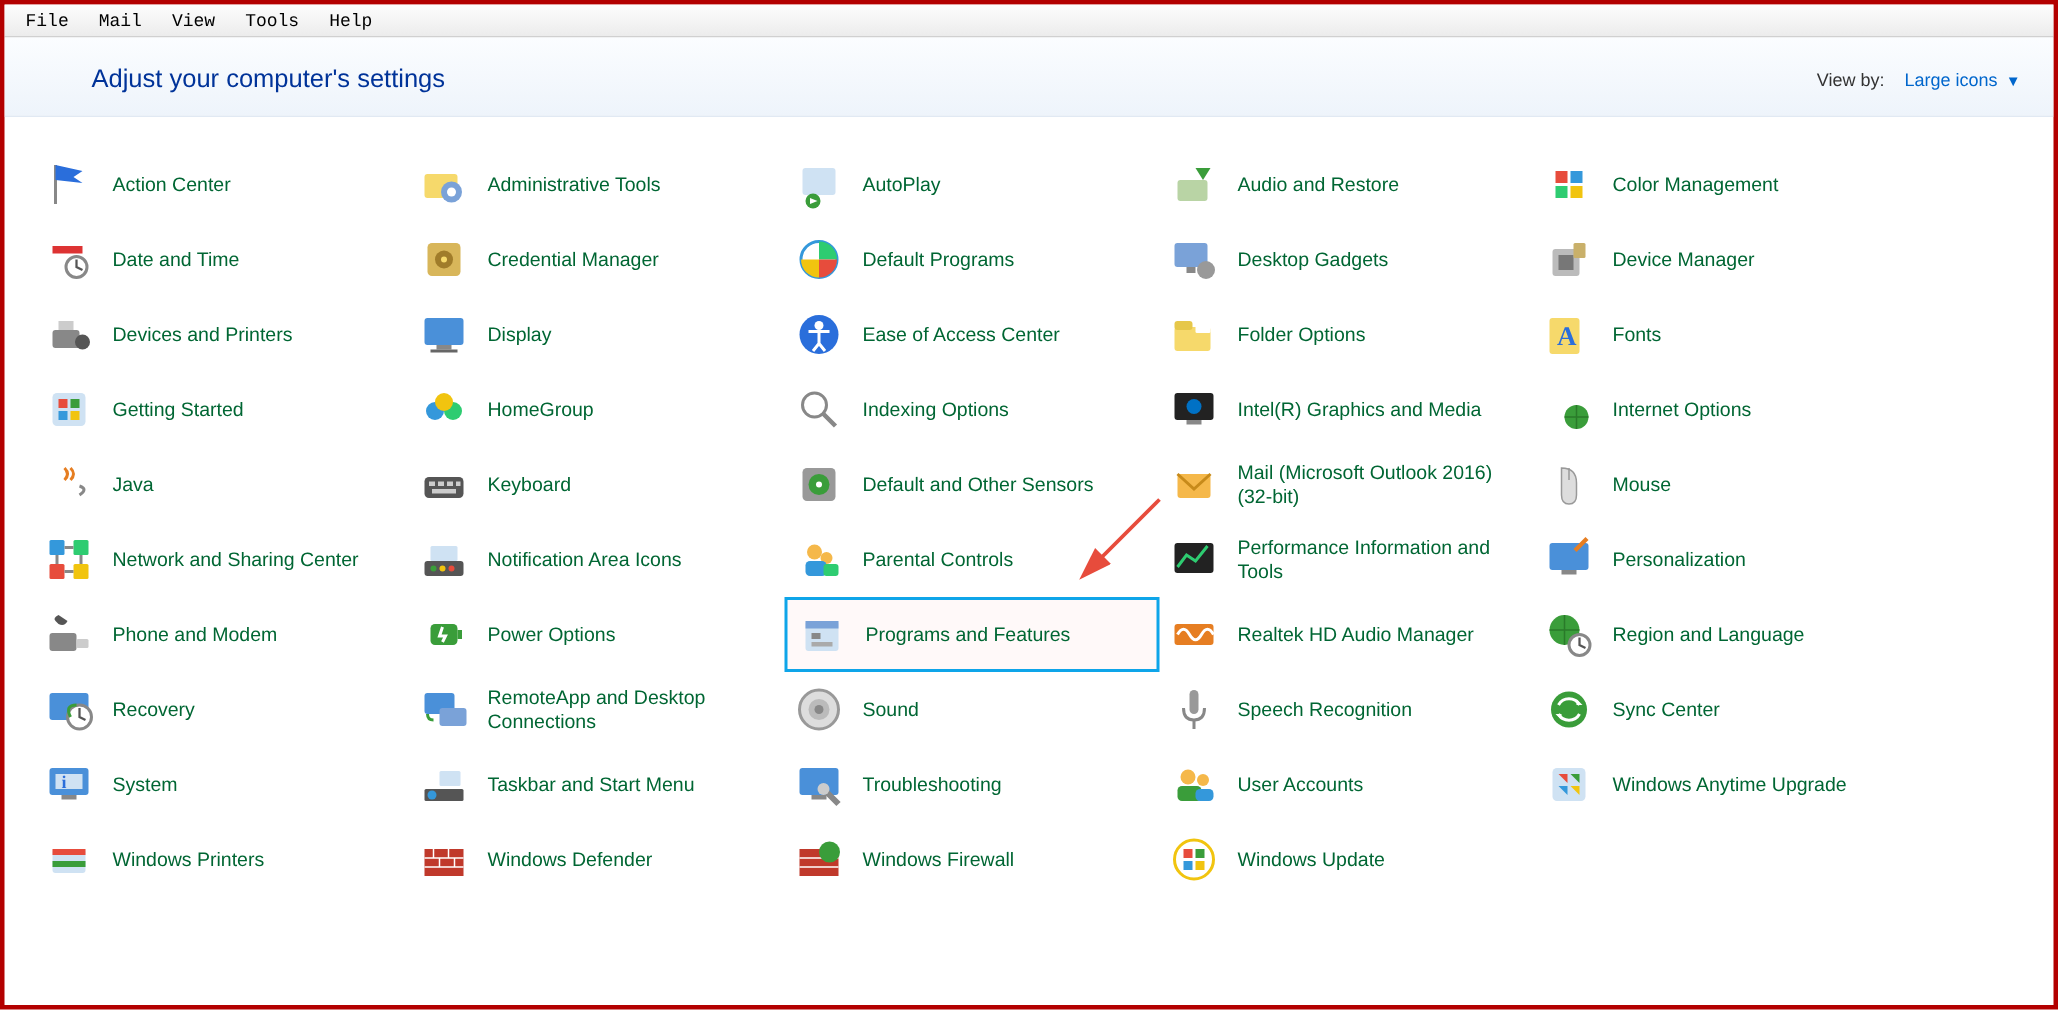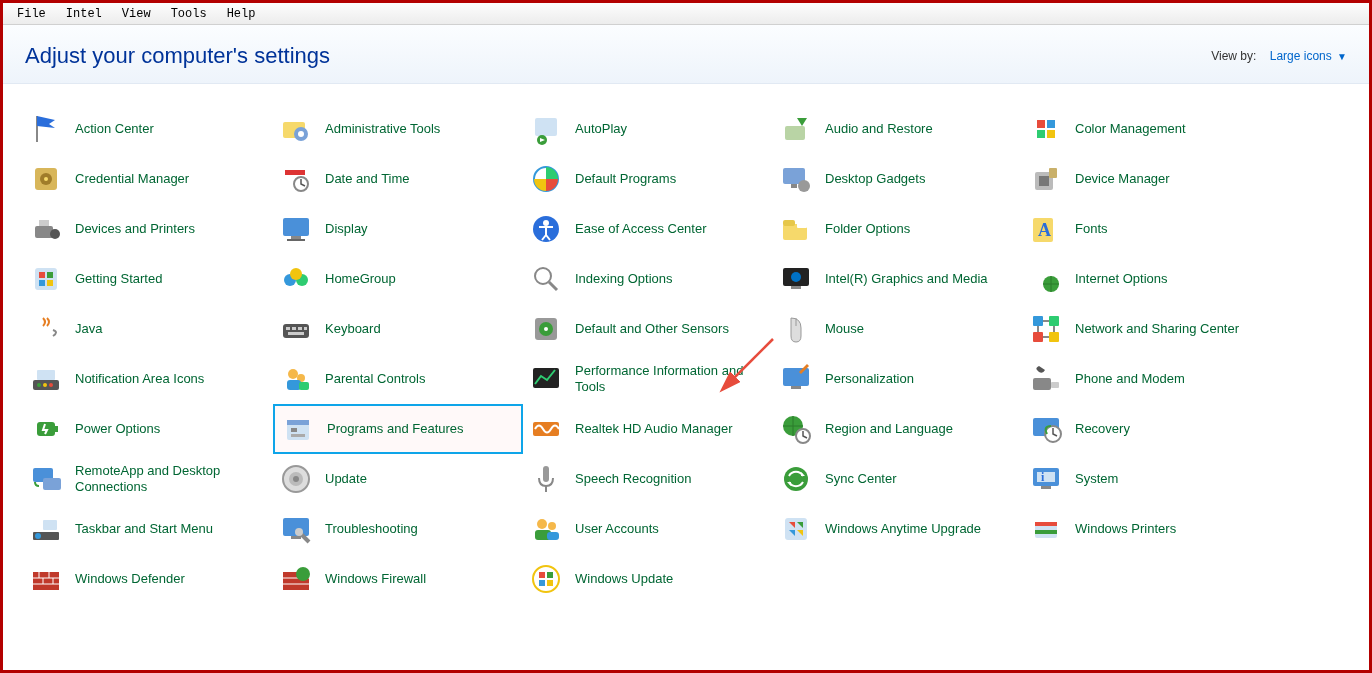--- a/index.html
+++ b/index.html
@@ -32,21 +32,22 @@
   .header {
     background: linear-gradient(#fbfdff, #eef4fb);
     border-bottom: 1px solid #e1e9f3;
     padding: 18px 22px 14px 22px;
     display: flex;
     justify-content: space-between;
     align-items: center;
   }
   .header-title {
     color: #003399;
-    font-size: 22px;
+    font-size: 17px;
+    margin-left: 36px;
   }
   .view-by {
     font-size: 12px;
     color: #333;
   }
   .view-by .link { color: #0066cc; cursor: pointer; }
   .view-by .arrow { color:#0066cc; font-size:10px; margin-left:2px; }
 
   .grid {
     padding: 20px 20px;
@@ -83,21 +84,21 @@
   .arrow-annotation {
     position: absolute;
     pointer-events: none;
   }
 </style>
 </head>
 <body>
 
 <div class="menubar" id="menubar">
     <div class="menu-item">File</div>
-    <div class="menu-item">Intel</div>
+    <div class="menu-item">Mail</div>
     <div class="menu-item">View</div>
     <div class="menu-item">Tools</div>
     <div class="menu-item">Help</div>
   </div>
 
 <div class="header">
   <div class="header-title">Adjust your computer's settings</div>
   <div class="view-by">
     <span>View by:</span>
     &nbsp;&nbsp;
@@ -172,40 +173,40 @@
             <rect x="18" y="18" width="8" height="8" fill="#f1c40f"></rect>
           </g>
         </svg>
       </div>
       <div class="label">Color Management</div>
     </div>
     <div class="item">
       <div class="icon">
         <svg width="34" height="34" viewBox="0 0 34 34">
           <g>
-            <rect x="6" y="6" width="22" height="22" fill="#d8b65a" rx="3"></rect>
-            <circle cx="17" cy="17" r="6" fill="#a07c2a"></circle>
-            <circle cx="17" cy="17" r="2" fill="#f6d96b"></circle>
-          </g>
-        </svg>
-      </div>
-      <div class="label">Credential Manager</div>
-    </div>
-    <div class="item">
-      <div class="icon">
-        <svg width="34" height="34" viewBox="0 0 34 34">
-          <g>
             <rect x="6" y="8" width="20" height="18" fill="#fff" rx="2"></rect>
             <rect x="6" y="8" width="20" height="5" fill="#d33"></rect>
             <circle cx="22" cy="22" r="7" fill="#fff" stroke="#888" stroke-width="2"></circle>
             <path d="M22 17 L22 22 L26 24" fill="none" stroke="#555" stroke-width="1.5"></path>
           </g>
         </svg>
       </div>
       <div class="label">Date and Time</div>
+    </div>
+    <div class="item">
+      <div class="icon">
+        <svg width="34" height="34" viewBox="0 0 34 34">
+          <g>
+            <rect x="6" y="6" width="22" height="22" fill="#d8b65a" rx="3"></rect>
+            <circle cx="17" cy="17" r="6" fill="#a07c2a"></circle>
+            <circle cx="17" cy="17" r="2" fill="#f6d96b"></circle>
+          </g>
+        </svg>
+      </div>
+      <div class="label">Credential Manager</div>
     </div>
     <div class="item">
       <div class="icon">
         <svg width="34" height="34" viewBox="0 0 34 34">
           <g>
             <circle cx="17" cy="17" r="12" fill="none" stroke="#3498db" stroke-width="2"></circle>
             <path d="M17 5 A12 12 0 0 1 29 17 L17 17 Z" fill="#2ecc71"></path>
             <path d="M17 17 L29 17 A12 12 0 0 1 17 29 Z" fill="#e74c3c"></path>
             <path d="M17 17 L17 29 A12 12 0 0 1 5 17 Z" fill="#f1c40f"></path>
           </g>
@@ -394,20 +395,31 @@
             <circle cx="17" cy="17" r="2" fill="#fff"></circle>
           </g>
         </svg>
       </div>
       <div class="label">Default and Other Sensors</div>
     </div>
     <div class="item">
       <div class="icon">
         <svg width="34" height="34" viewBox="0 0 34 34">
           <g>
+            <rect x="6" y="10" width="22" height="16" fill="#f5b84a" rx="2"></rect>
+            <path d="M6 10 L17 20 L28 10" fill="none" stroke="#c78a1a" stroke-width="2"></path>
+          </g>
+        </svg>
+      </div>
+      <div class="label">Mail (Microsoft Outlook 2016) (32-bit)</div>
+    </div>
+    <div class="item">
+      <div class="icon">
+        <svg width="34" height="34" viewBox="0 0 34 34">
+          <g>
             <path d="M12 6 Q22 6 22 16 L22 24 Q22 30 17 30 Q12 30 12 24 Z" fill="#ddd" stroke="#999" stroke-width="1"></path>
             <path d="M17 6 L17 14" fill="none" stroke="#999" stroke-width="1"></path>
           </g>
         </svg>
       </div>
       <div class="label">Mouse</div>
     </div>
     <div class="item">
       <div class="icon">
         <svg width="34" height="34" viewBox="0 0 34 34">
@@ -561,21 +573,21 @@
     <div class="item">
       <div class="icon">
         <svg width="34" height="34" viewBox="0 0 34 34">
           <g>
             <circle cx="17" cy="17" r="13" fill="#ddd" stroke="#999" stroke-width="2"></circle>
             <circle cx="17" cy="17" r="7" fill="#bbb"></circle>
             <circle cx="17" cy="17" r="3" fill="#888"></circle>
           </g>
         </svg>
       </div>
-      <div class="label">Update</div>
+      <div class="label">Sound</div>
     </div>
     <div class="item">
       <div class="icon">
         <svg width="34" height="34" viewBox="0 0 34 34">
           <g>
             <rect x="14" y="4" width="6" height="16" fill="#999" rx="3"></rect>
             <path d="M10 16 Q10 24 17 24 Q24 24 24 16" fill="none" stroke="#888" stroke-width="2"></path>
             <rect x="16" y="24" width="2" height="6" fill="#888"></rect>
           </g>
         </svg>

